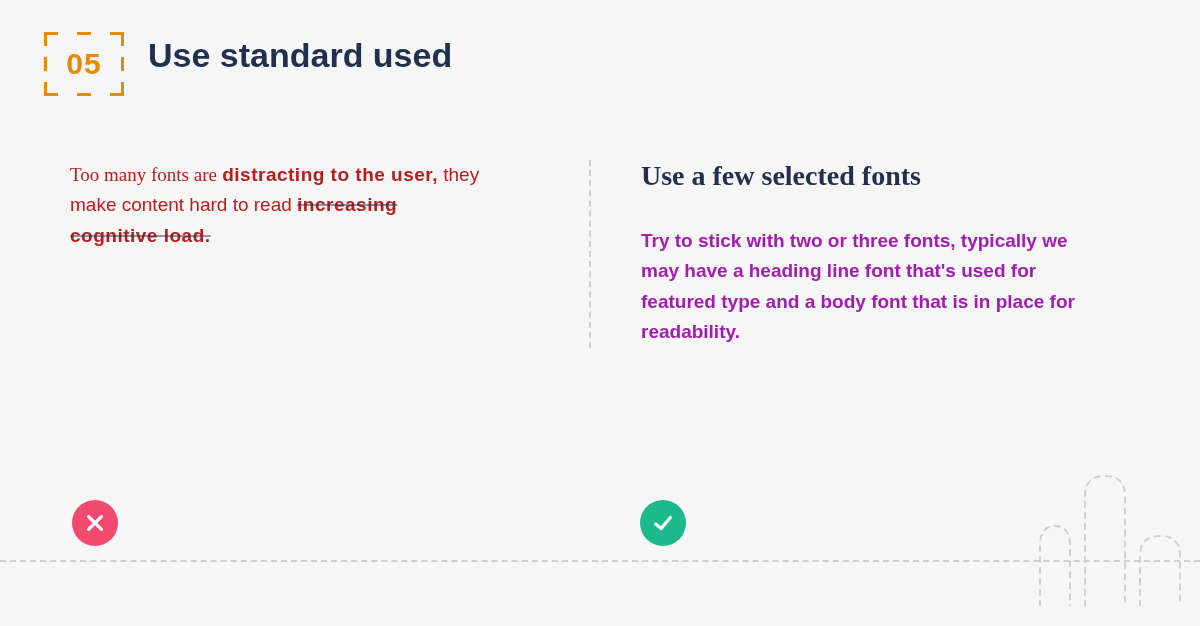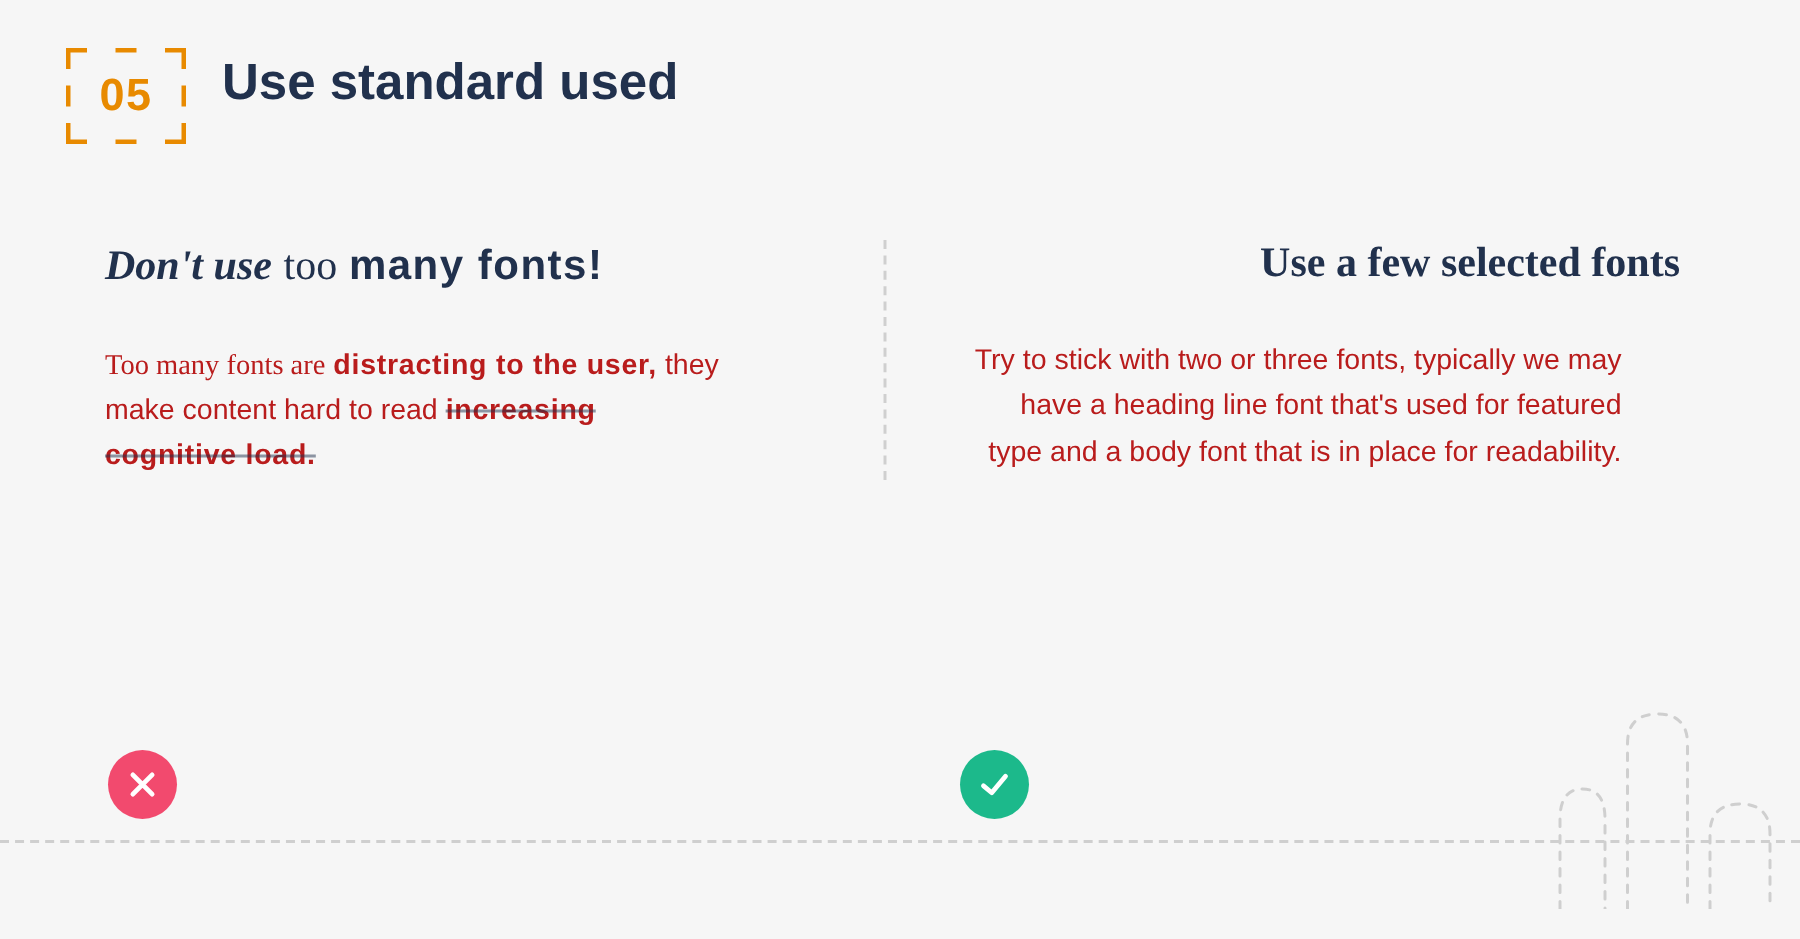--- a/index.html
+++ b/index.html
@@ -71,21 +71,20 @@
   }
   .col {
     flex: 1;
     padding-right: 40px;
     position: relative;
   }
   .col.right {
     padding-left: 50px;
     padding-right: 0;
     border-left: 2px dashed #cfcfcf;
-    text-align: right;
   }
 
   
   .left-heading {
     font-size: 28px;
     color: #21314d;
     line-height: 1.2;
     margin-bottom: 34px;
   }
   .f-script { font-family: "Brush Script MT", "Segoe Script", cursive; font-style: italic; font-weight: 700; }
@@ -124,22 +123,23 @@
   .right-heading {
     font-family: Georgia, "Times New Roman", serif;
     font-size: 28px;
     font-weight: 800;
     color: #21314d;
     margin-bottom: 34px;
   }
   .right-body {
     font-size: 19px;
     line-height: 1.6;
-    color: #b91c1c;
+    color: #a21caf;
     max-width: 440px;
+    font-weight: bold;
   }
 
   
   .status-icon {
     position: absolute;
     width: 46px;
     height: 46px;
     border-radius: 50%;
     display: flex;
     align-items: center;
@@ -196,25 +196,20 @@
     <span class="frame-tick bottom"></span>
     <span class="frame-tick left"></span>
     <span class="frame-tick right"></span>
     <span class="num">05</span>
   </div>
   <h1 class="title">Use standard used</h1>
 </div>
 
 <div class="cols">
   <div class="col left">
-    <div class="left-heading">
-      <span class="f-script">Don't use</span>
-      <span class="f-serif">too</span>
-      <span class="f-stencil">many fonts!</span>
-    </div>
     <p class="left-body">
       <span class="f-serif2">Too many fonts are</span>
       <span class="f-stencil2">distracting to the user,</span>
       <span class="f-plain">they make content hard to read</span>
       <span class="f-glitch">increasing cognitive load.</span>
     </p>
   </div>
   <div class="col right">
     <div class="right-heading">Use a few selected fonts</div>
     <p class="right-body">Try to stick with two or three fonts, typically we may have a heading line font that's used for featured type and a body font that is in place for readability.</p>

